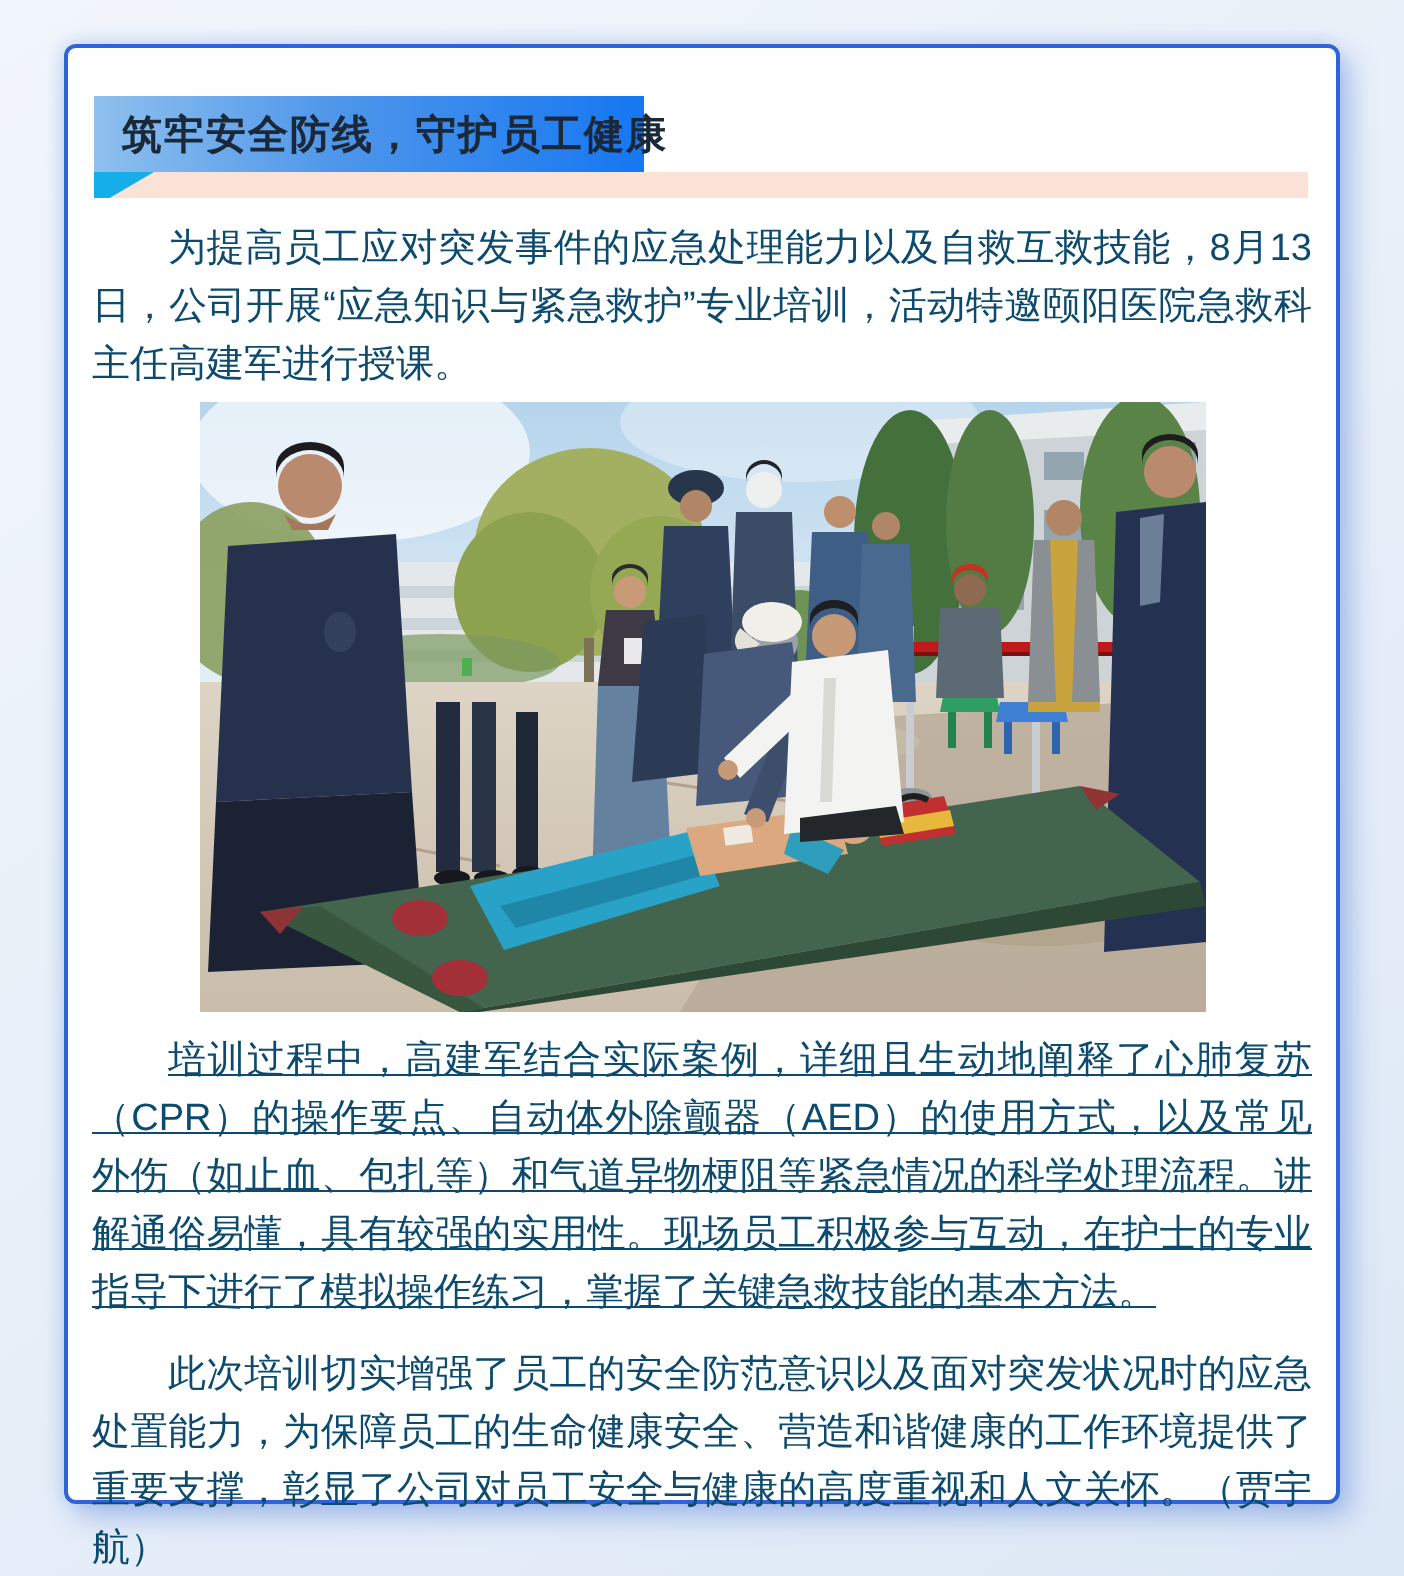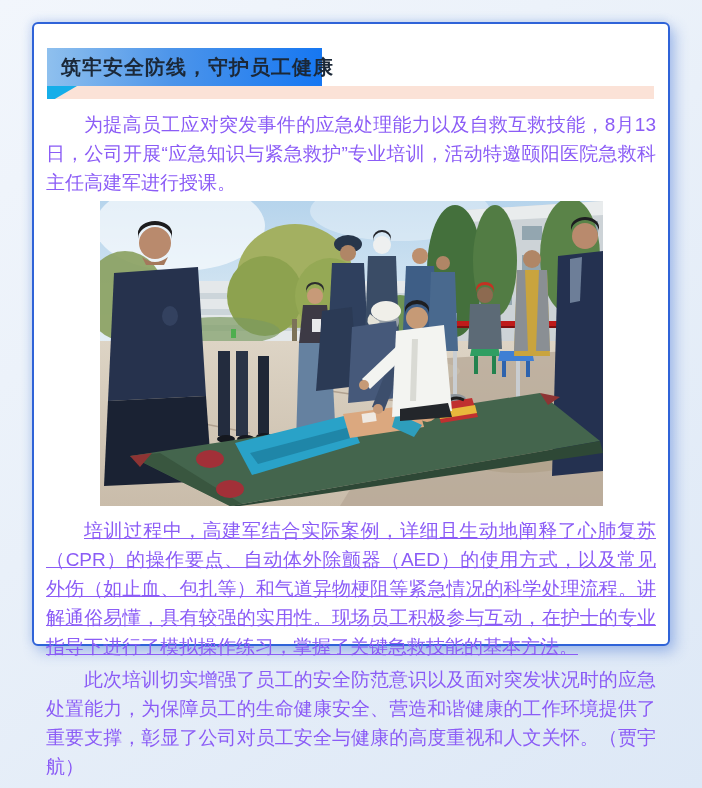--- a/index.html
+++ b/index.html
@@ -4,21 +4,21 @@
 <style>
   html,body { margin:0; padding:0; }
   body {
     width:702px; height:788px; overflow:hidden;
     background:linear-gradient(145deg,#f2f6fc 0%, #e9f0f9 45%, #dde8f6 100%);
     font-family:"Liberation Sans","DejaVu Sans",sans-serif;
     position:relative;
   }
   .card {
     position:absolute; left:32px; top:22px;
-    width:638px; height:624px; box-sizing:border-box;
+    width:638px; height:730px; box-sizing:border-box;
     background:#ffffff;
     border:2px solid #2f63d8; border-radius:6px;
     box-shadow:5px 6px 14px rgba(80,125,215,.45), -2px -2px 8px rgba(120,155,225,.22);
   }
   .banner {
     margin:24px 0 0 13px; width:275px; height:38px;
     background:linear-gradient(90deg,#8fc0ee 0%, #4d95ea 45%, #1677f2 100%);
     display:flex; align-items:center;
   }
   .banner h1 {
@@ -29,25 +29,25 @@
     margin-left:13px; width:607px; height:13px;
     background:#fbe2d7; position:relative;
   }
   .ribbon .tri {
     position:absolute; left:0; top:0; width:30px; height:13px;
     background:#16aee9;
     clip-path:polygon(0 0,100% 0,26% 100%,0 100%);
   }
   .para {
     margin:11px 12px 0 12px;
-    font-size:19px; line-height:29px; color:#8b5cf6;
+    font-size:19px; line-height:29px; color:#0c4a6e;
     text-indent:2em; text-align:justify;
   }
   .para.p2 { margin-top:10px;text-decoration:underline; }
-  .para.p3 { margin-top:4px; }
+  .para.p3 { margin-top:12px; }
   figure.photo { margin:4px auto 0; width:503px; height:305px; display:block; }
   figure.photo svg { display:block; }
 </style>
 </head>
 <body>
 
 <div class="card">
 
   <div class="banner">
     <h1>筑牢安全防线，守护员工健康</h1>

